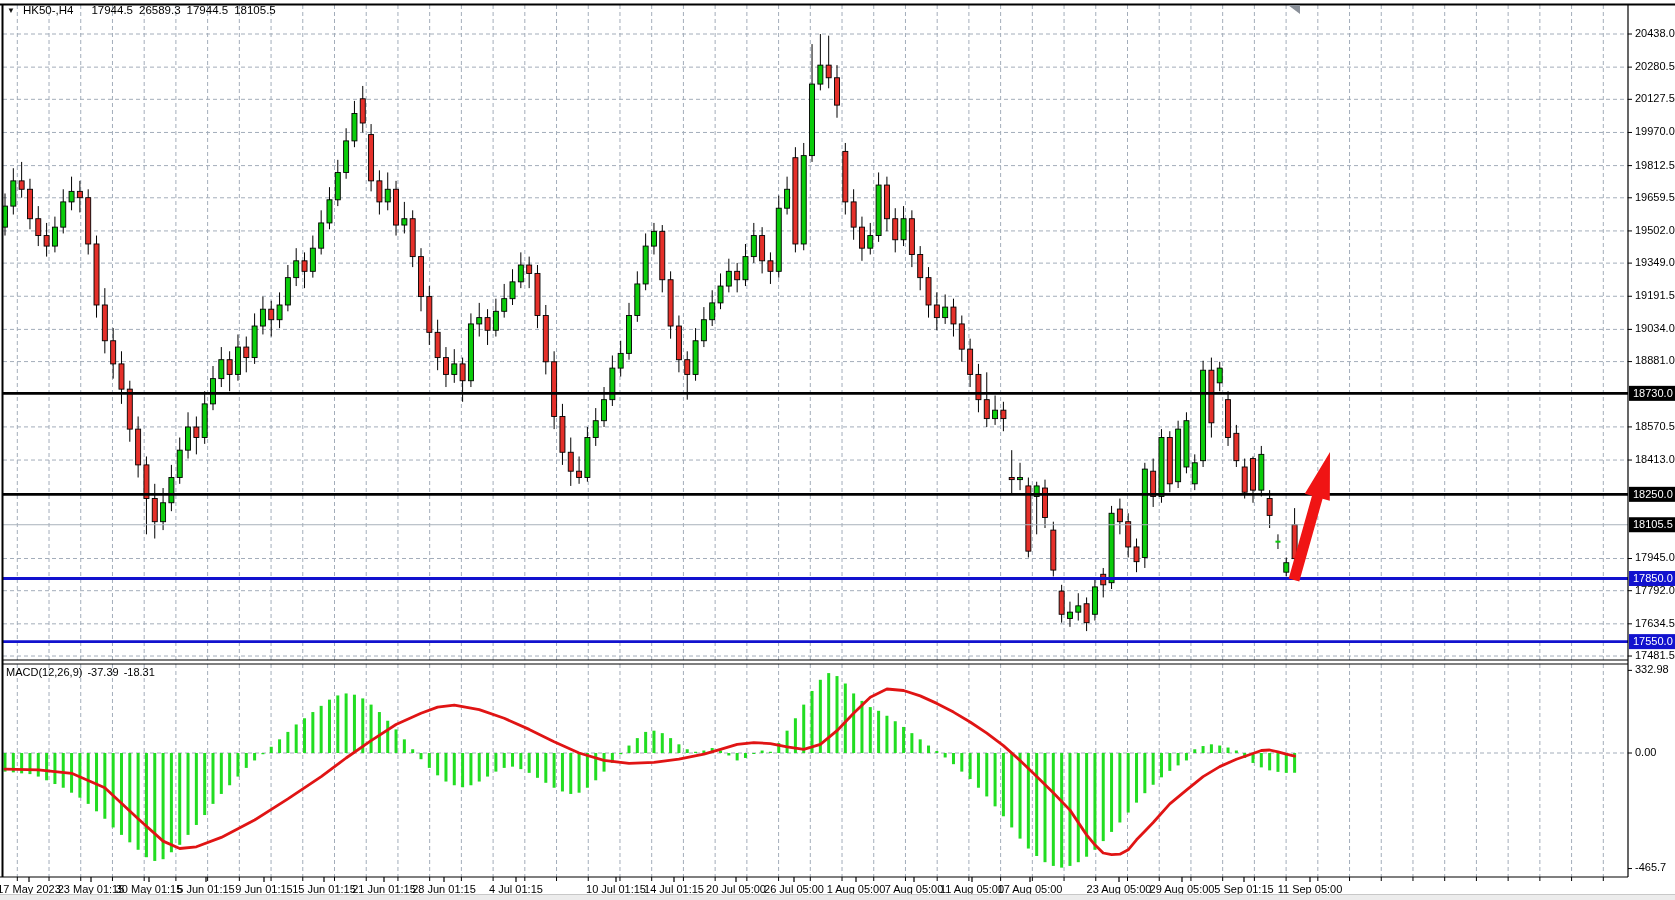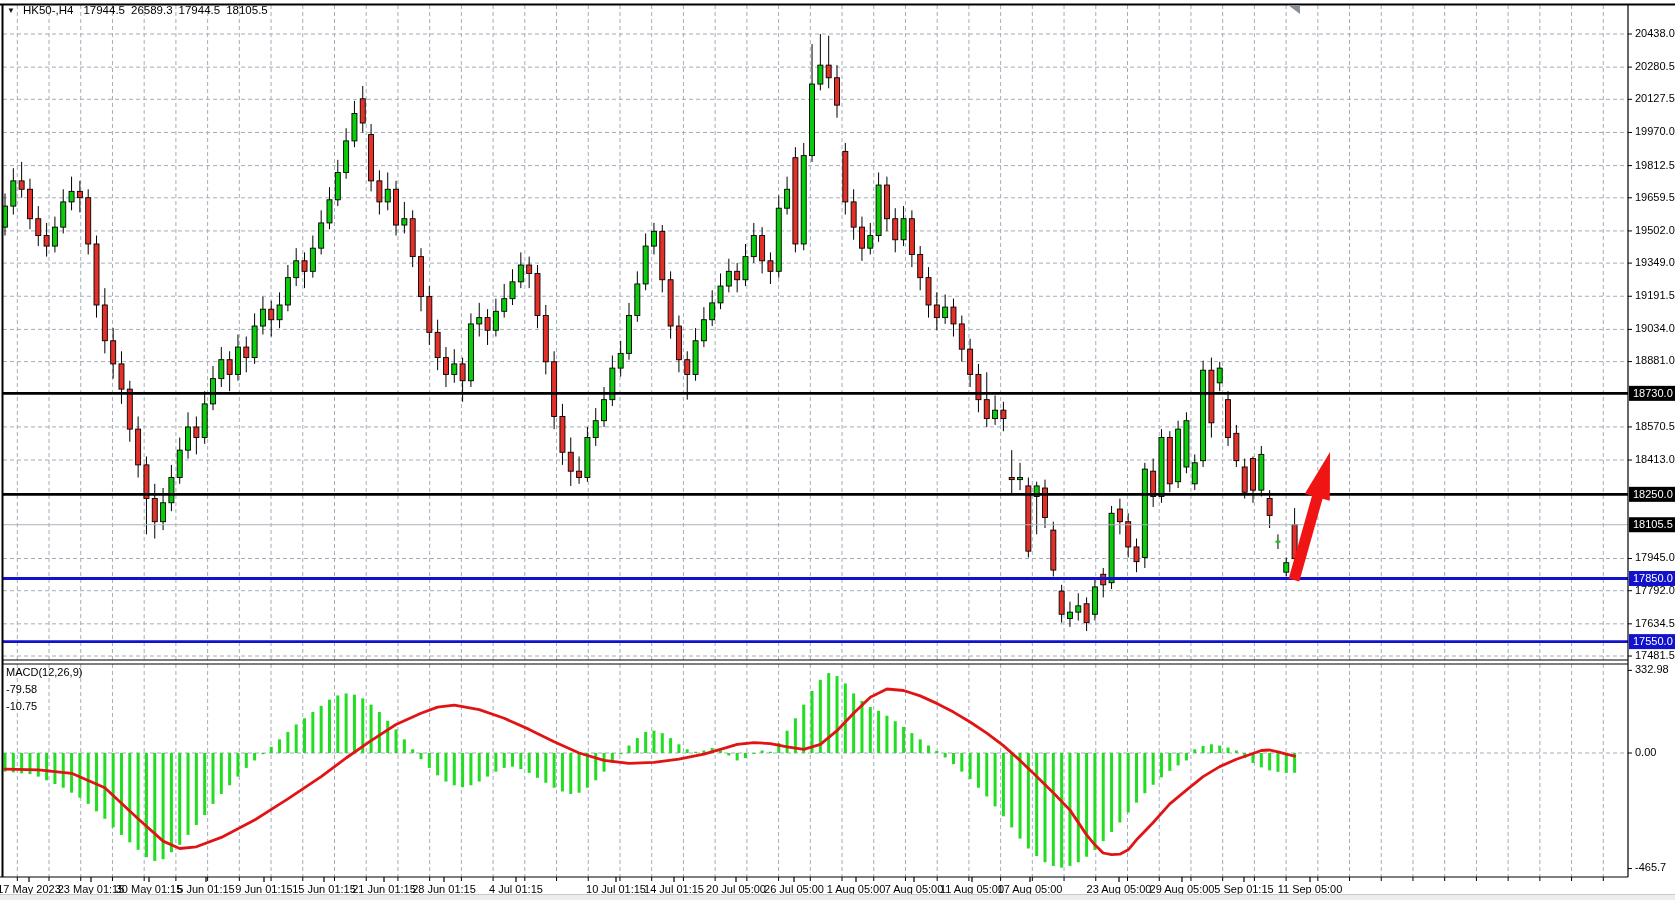--- a/index.html
+++ b/index.html
@@ -1,21 +1,21 @@
 <!DOCTYPE html>
 <html><head>
 <meta charset="utf-8">
 <style>
   html,body{margin:0;padding:0;background:#fff;font-family:"Liberation Sans",sans-serif;}
   #stage{position:relative;width:1675px;height:900px;background:#ffffff;overflow:hidden;}
   #chart-svg{position:absolute;left:0;top:0;}
   .info-bar{position:absolute;left:7px;top:4px;font-size:11.5px;color:#000;display:flex;gap:6px;align-items:center;z-index:5;}
-  .info-bar .sym{margin-right:4px;}
+  .info-bar .sym{margin-right:12px;}
   .arrow-glyph{font-size:8px;color:#111;margin-right:2px;}
-  .macd-label{position:absolute;left:6px;top:666px;font-size:11px;color:#000;z-index:5;display:flex;gap:5px;flex-direction:column;}
+  .macd-label{position:absolute;left:6px;top:666px;font-size:11px;color:#000;z-index:5;display:flex;gap:5px;}
   .bottom-strip{position:absolute;left:0;top:894px;width:1675px;height:6px;background:#ececec;border-top:1px solid #c8c8c8;}
 </style>
 </head>
 <body>
 
 <div id="stage">
   <svg id="chart-svg" width="1675" height="900">
       <g>
         <line x1="17.3" y1="5" x2="17.3" y2="660" stroke="#a3adba" stroke-width="1" stroke-dasharray="4 3"></line>
         <line x1="17.3" y1="664" x2="17.3" y2="877" stroke="#a3adba" stroke-width="1" stroke-dasharray="4 3"></line>
@@ -783,18 +783,18 @@
     <span class="arrow-glyph">▼</span>
     <span class="sym">HK50-,H4</span>
     <span>17944.5</span>
     <span>26589.3</span>
     <span>17944.5</span>
     <span>18105.5</span>
   </div>
 
   <div class="macd-label">
     <span>MACD(12,26,9)</span>
-    <span>-79.58</span>
-    <span>-10.75</span>
+    <span>-37.39</span>
+    <span>-18.31</span>
   </div>
 
   <div class="bottom-strip"></div>
 </div>
 
 </body></html>

